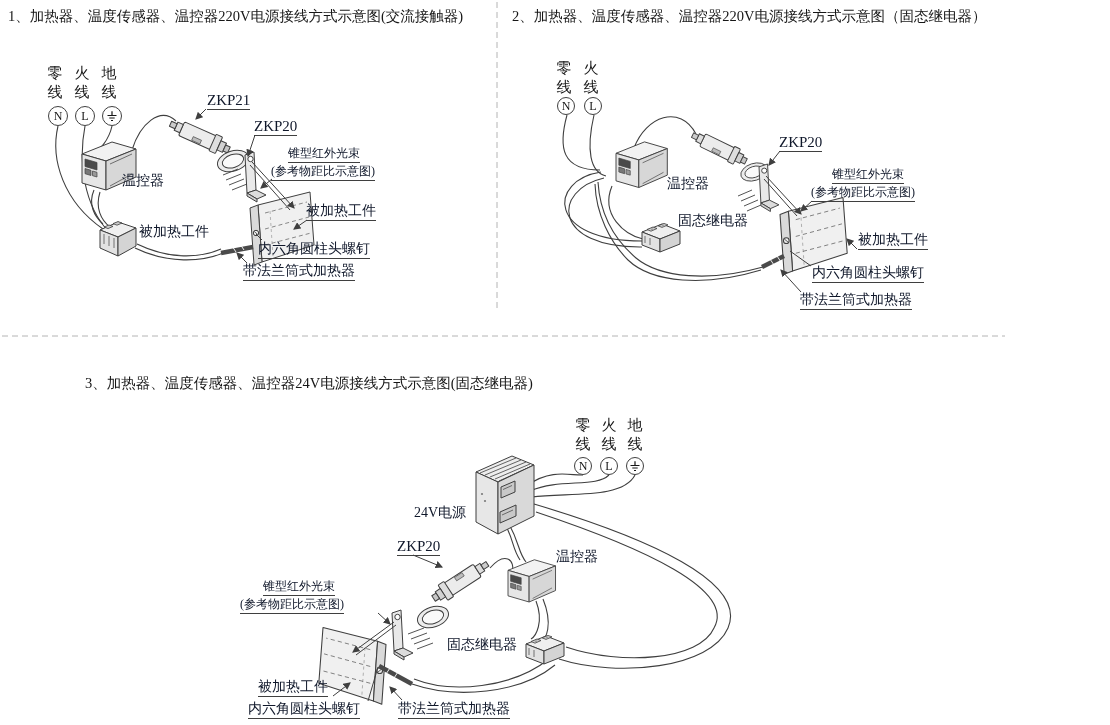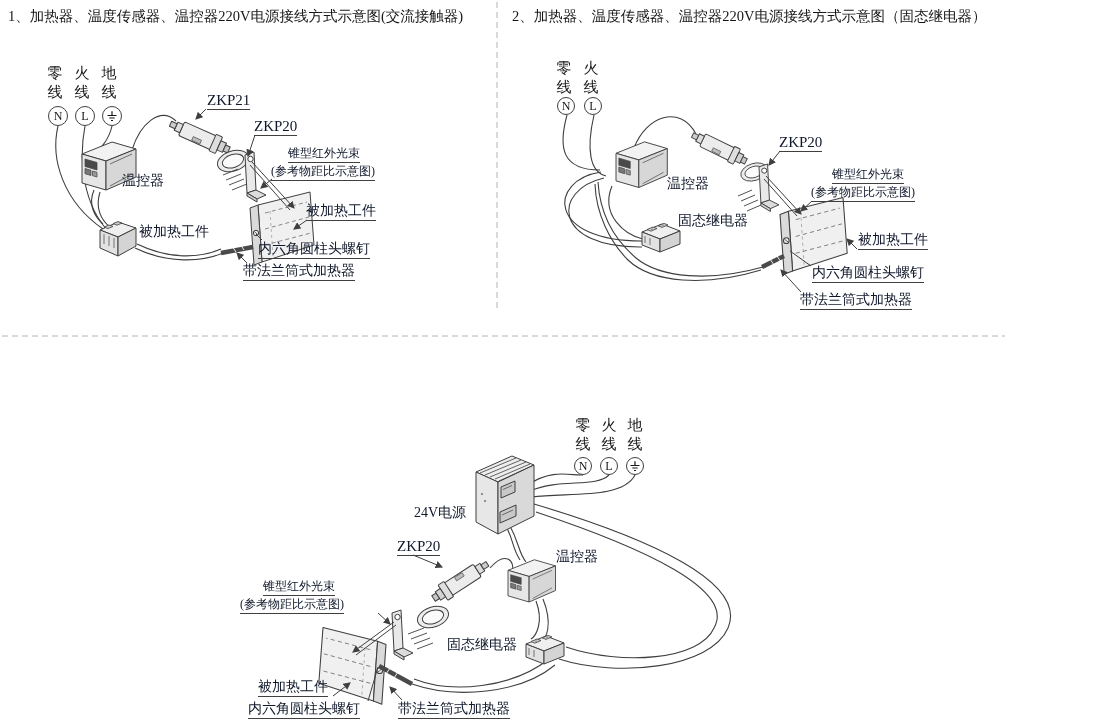--- a/index.html
+++ b/index.html
@@ -255,20 +255,21 @@
     </div>
 <div class="lbl u" style="left:779px;top:134px;font-size:15px;">ZKP20</div>
 <div class="lbl" style="left:667px;top:176px;">温控器</div>
 <div class="lbl" style="left:678px;top:213px;">固态继电器</div>
 <div class="lbl u sm" style="left:832px;top:166px;">锥型红外光束</div>
 <div class="lbl u sm" style="left:811px;top:184px;">(参考物距比示意图)</div>
 <div class="lbl u" style="left:858px;top:232px;">被加热工件</div>
 <div class="lbl u" style="left:812px;top:265px;">内六角圆柱头螺钉</div>
 <div class="lbl u" style="left:800px;top:292px;">带法兰筒式加热器</div>
 
+<div class="title" style="left:85px;top:373px;">3、加热器、温度传感器、温控器24V电源接线方式示意图(固态继电器)</div>
 <div class="vlbl" style="left:574px;top:416px;">零线</div>
 <div class="vlbl" style="left:600px;top:416px;">火线</div>
 <div class="vlbl" style="left:626px;top:416px;">地线</div>
 <div class="term t18" style="left:574px;top:457px;">
       <span>N</span>
     </div>
 <div class="term t18" style="left:600px;top:457px;">
       <span>L</span>
     </div>
 <div class="term t18" style="left:626px;top:457px;">

